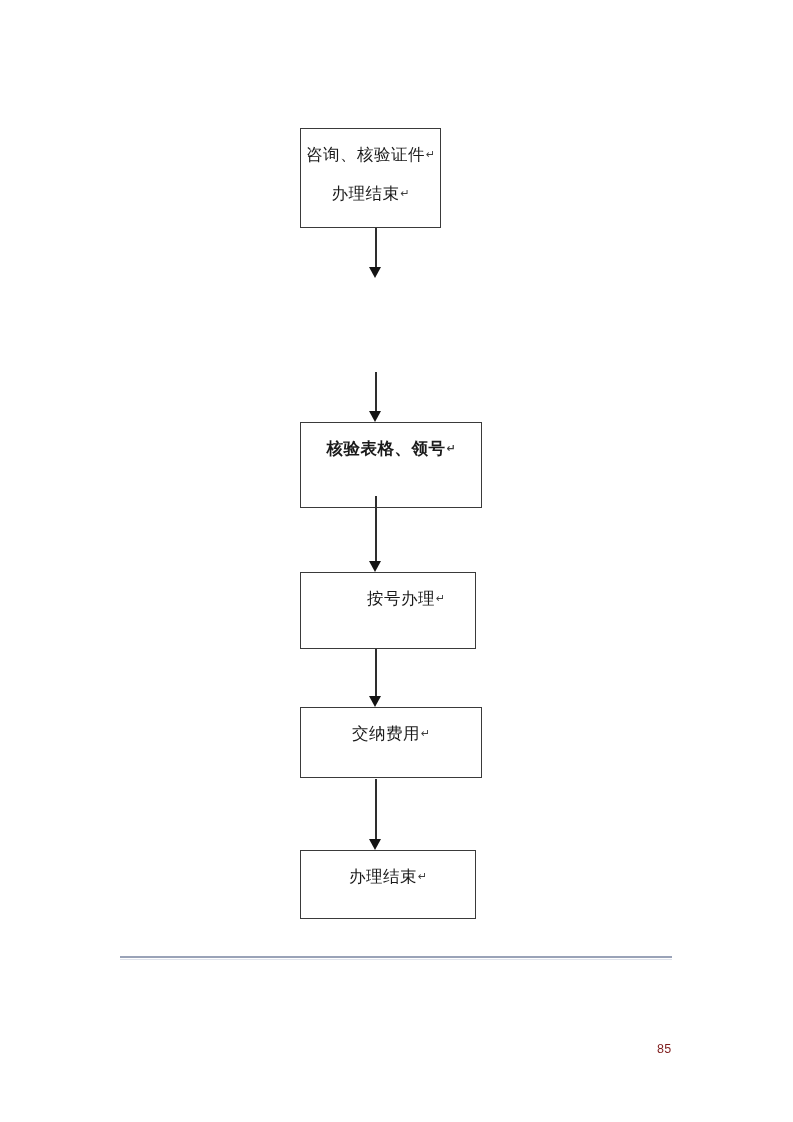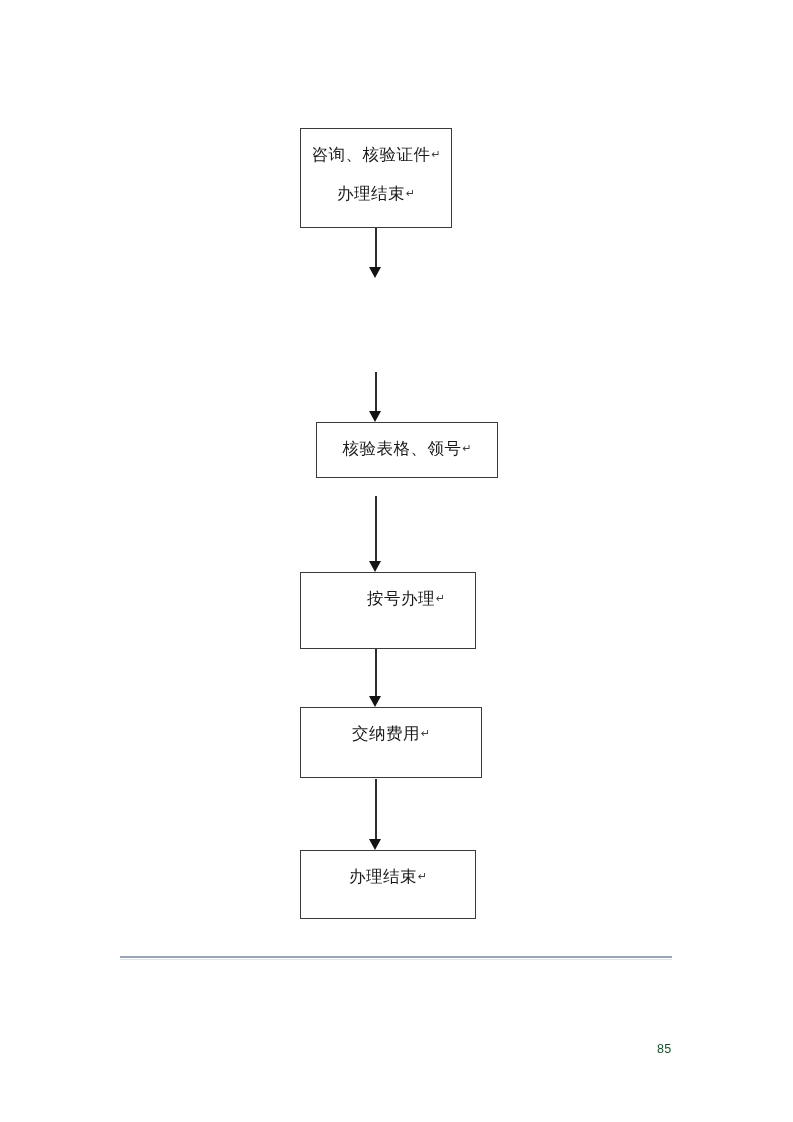--- a/index.html
+++ b/index.html
@@ -88,48 +88,48 @@
   .footer-rule .rule-thin {
     height: 1px;
     background: #dfe3ec;
     width: 100%;
     margin-top: 1px;
   }
   .page-number {
     position: absolute;
     font-family: "Liberation Sans", sans-serif;
     font-size: 12.5px;
-    color: #14532d;
+    color: #7f1d1d;
     letter-spacing: 0.3px;
   }
 </style>
 </head>
 <body>
 
 <div id="page">
 
   <div class="flow-canvas">
 
-    <div class="node" style="left:300px; top:128px; width:152px; height:100px;">
+    <div class="node" style="left:300px; top:128px; width:141px; height:100px;">
       <span class="node-text line1"><span>咨询、核验证件</span><span class="pilcrow">↵</span></span>
       <span class="node-text line2"><span>办理结束</span><span class="pilcrow">↵</span></span>
     </div>
 
     <div class="connector" style="left:364px; top:228px; height:50px;">
       <div class="stem" style="height:41px;"></div>
       <div class="head" style="top:39px;"></div>
     </div>
 
 
     <div class="connector" style="left:364px; top:372px; height:50px;">
       <div class="stem" style="height:41px;"></div>
       <div class="head" style="top:39px;"></div>
     </div>
 
-    <div class="node" style="left:316px; top:422px; width:182px; height:56px;">
+    <div class="node" style="left:300px; top:422px; width:182px; height:86px;font-weight:bold;">
       <span class="node-text line1"><span>核验表格、领号</span><span class="pilcrow">↵</span></span>
     </div>
 
     <div class="connector" style="left:364px; top:496px; height:76px;">
       <div class="stem" style="height:67px;"></div>
       <div class="head" style="top:65px;"></div>
     </div>
 
     <div class="node" style="left:300px; top:572px; width:176px; height:77px;padding-left:36px;">
       <span class="node-text line1"><span>按号办理</span><span class="pilcrow">↵</span></span>

